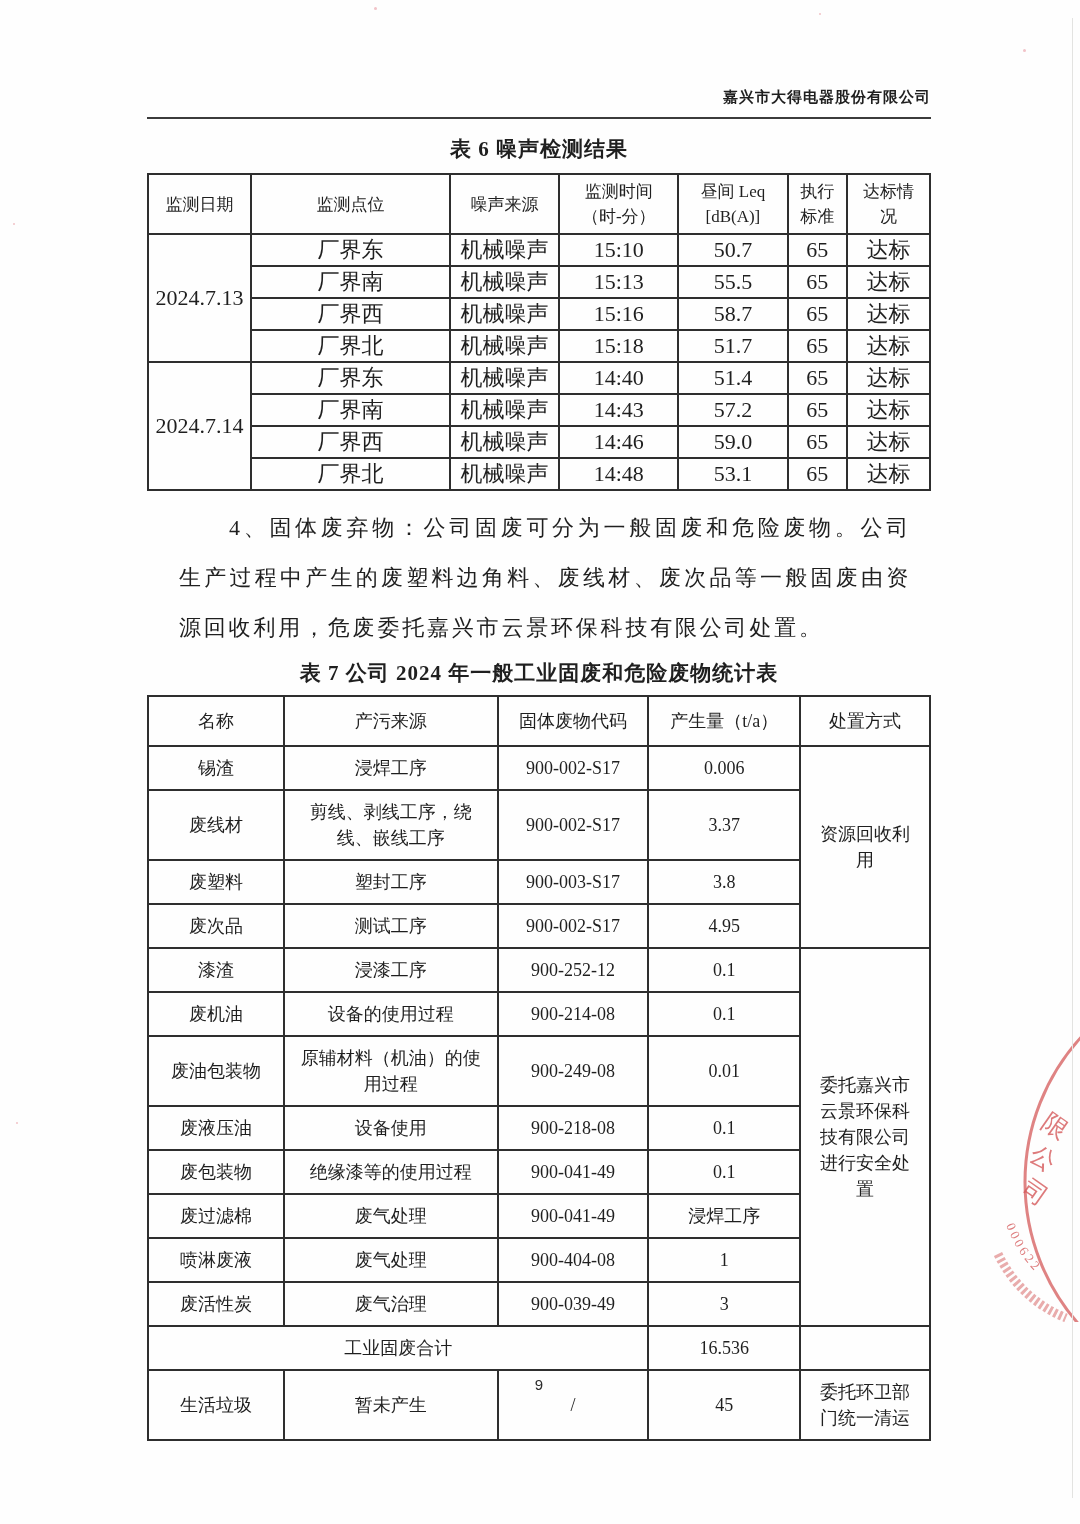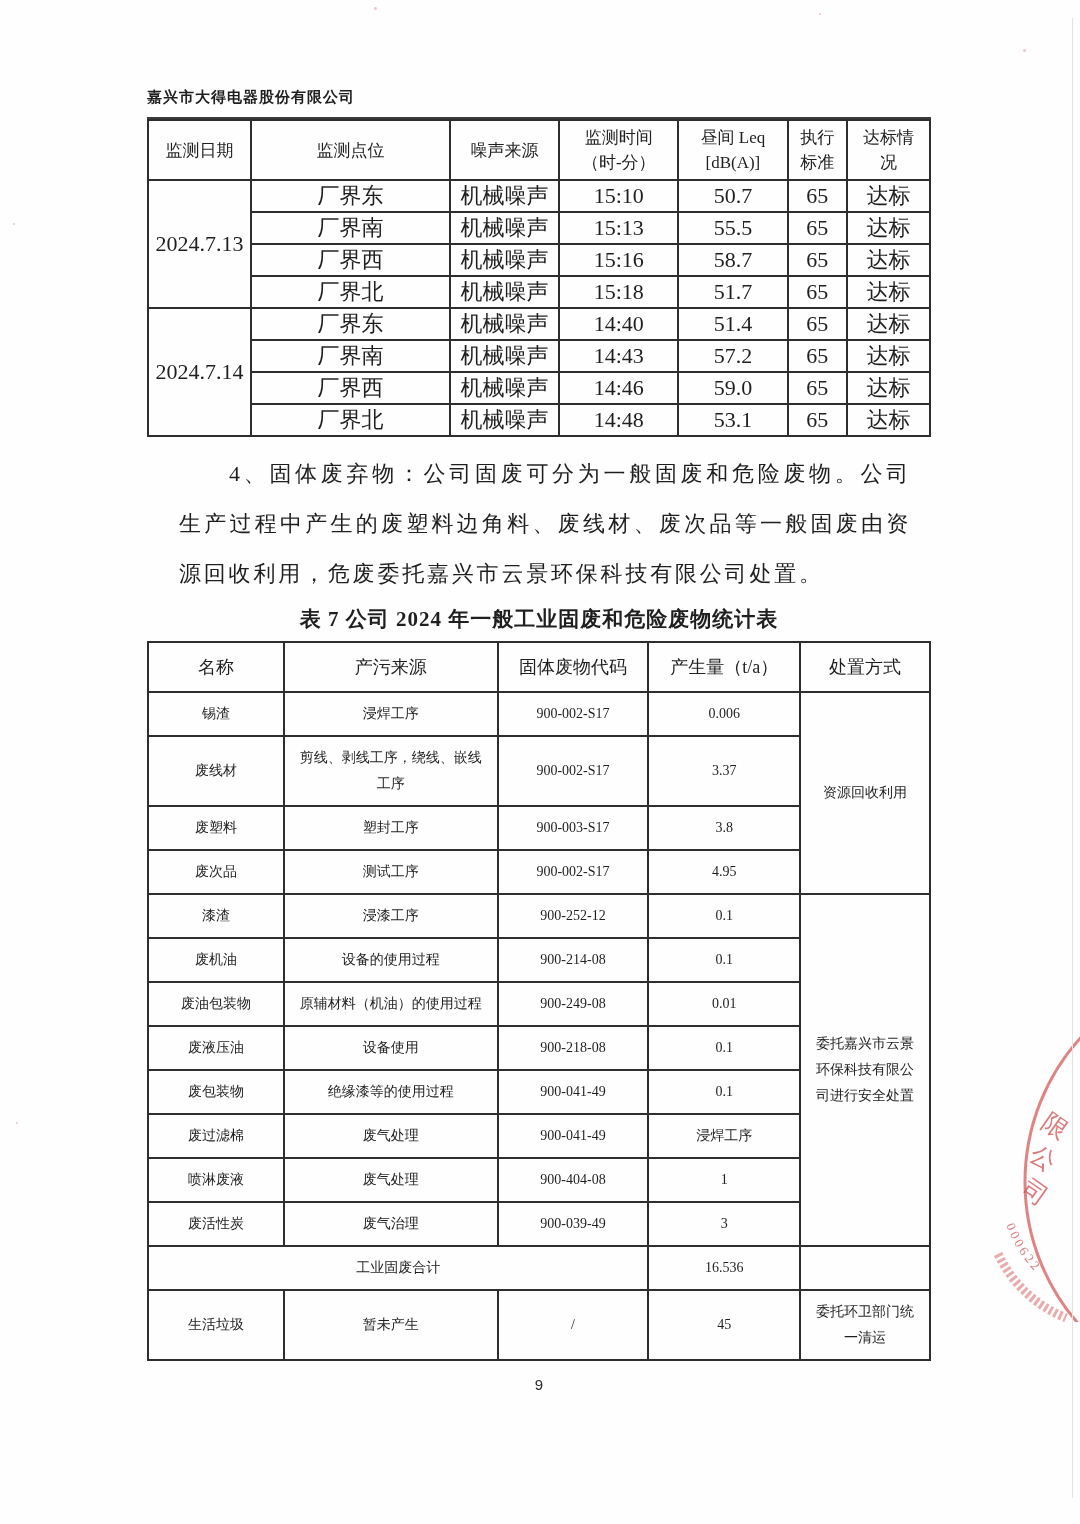--- a/index.html
+++ b/index.html
@@ -1,32 +1,32 @@
 <!DOCTYPE html>
 <html><head>
 <meta charset="utf-8">
 <style>
   html,body{margin:0;padding:0;background:#ffffff;}
   .page{position:relative;width:1080px;height:1524px;background:#fefefe;overflow:hidden;
         font-family:"Liberation Serif","DejaVu Serif",serif;color:#1f1f1f;}
   .content{position:absolute;left:147px;top:0;width:784px;}
   .company-block{padding-top:88px;border-bottom:2px solid #3b3b3b;padding-bottom:10px;}
-  .company{font-size:15px;font-weight:bold;letter-spacing:1px;}
+  .company{font-size:15px;font-weight:bold;letter-spacing:1px;text-align:right;}
   .t-title{text-align:center;font-weight:bold;font-size:21px;letter-spacing:1px;}
   .t6-title{margin-top:16px;margin-bottom:10px;}
   .t7-title{margin-top:0;margin-bottom:8px;text-align:center;}
   table{width:100%;border-collapse:collapse;table-layout:fixed;}
   th,td{border:2px solid #2e2e2e;text-align:center;vertical-align:middle;font-weight:normal;
         overflow:hidden;}
   .t6 th{height:54px;font-size:17px;line-height:25px;padding:2px 8px;}
   .t6 td{height:30px;font-size:22px;padding:0 2px;}
   .para{font-size:22px;line-height:50px;letter-spacing:2.8px;text-align:justify;
         text-indent:50px;margin:12px 20px 6px 32px;}
   .t7 th{height:44px;font-size:18px;padding:2px 19px;}
-  .t7 td{font-size:14px;line-height:26px;padding:8px 10px;}
+  .t7 td{font-size:18px;line-height:26px;padding:8px 10px;}
   .t7 td.disposal{padding:8px 12px;}
   .page-number{position:absolute;top:1376px;left:147px;width:784px;text-align:center;
         font-size:15px;color:#2a2a2a;font-family:"Liberation Sans","DejaVu Sans",sans-serif;}
   .stamp{position:absolute;right:0;top:1022px;width:100px;height:300px;pointer-events:none;}
   .edge-line{position:absolute;right:7px;top:18px;width:1px;height:1480px;background:#e3e3e1;}
   .speck{position:absolute;border-radius:50%;background:#e8929a;opacity:.55;}
   .sp1{left:374px;top:7px;width:3px;height:3px;}
   .sp2{left:819px;top:13px;width:2px;height:2px;}
   .sp3{left:1023px;top:49px;width:3px;height:3px;}
   .sp4{left:13px;top:223px;width:2px;height:2px;}
@@ -36,20 +36,21 @@
 <body>
 
 <div class="page">
 
   <div class="content">
 
     <div class="company-block">
       <div class="company">嘉兴市大得电器股份有限公司</div>
     </div>
 
+    <div class="t-title t6-title">表 6 噪声检测结果</div>
 
     <table class="t6">
       <colgroup>
         <col style="width:13.2%">
           <col style="width:25.4%">
           <col style="width:14.0%">
         <col style="width:15.2%">
           <col style="width:14.0%">
           <col style="width:7.6%">
           <col style="width:10.6%">

